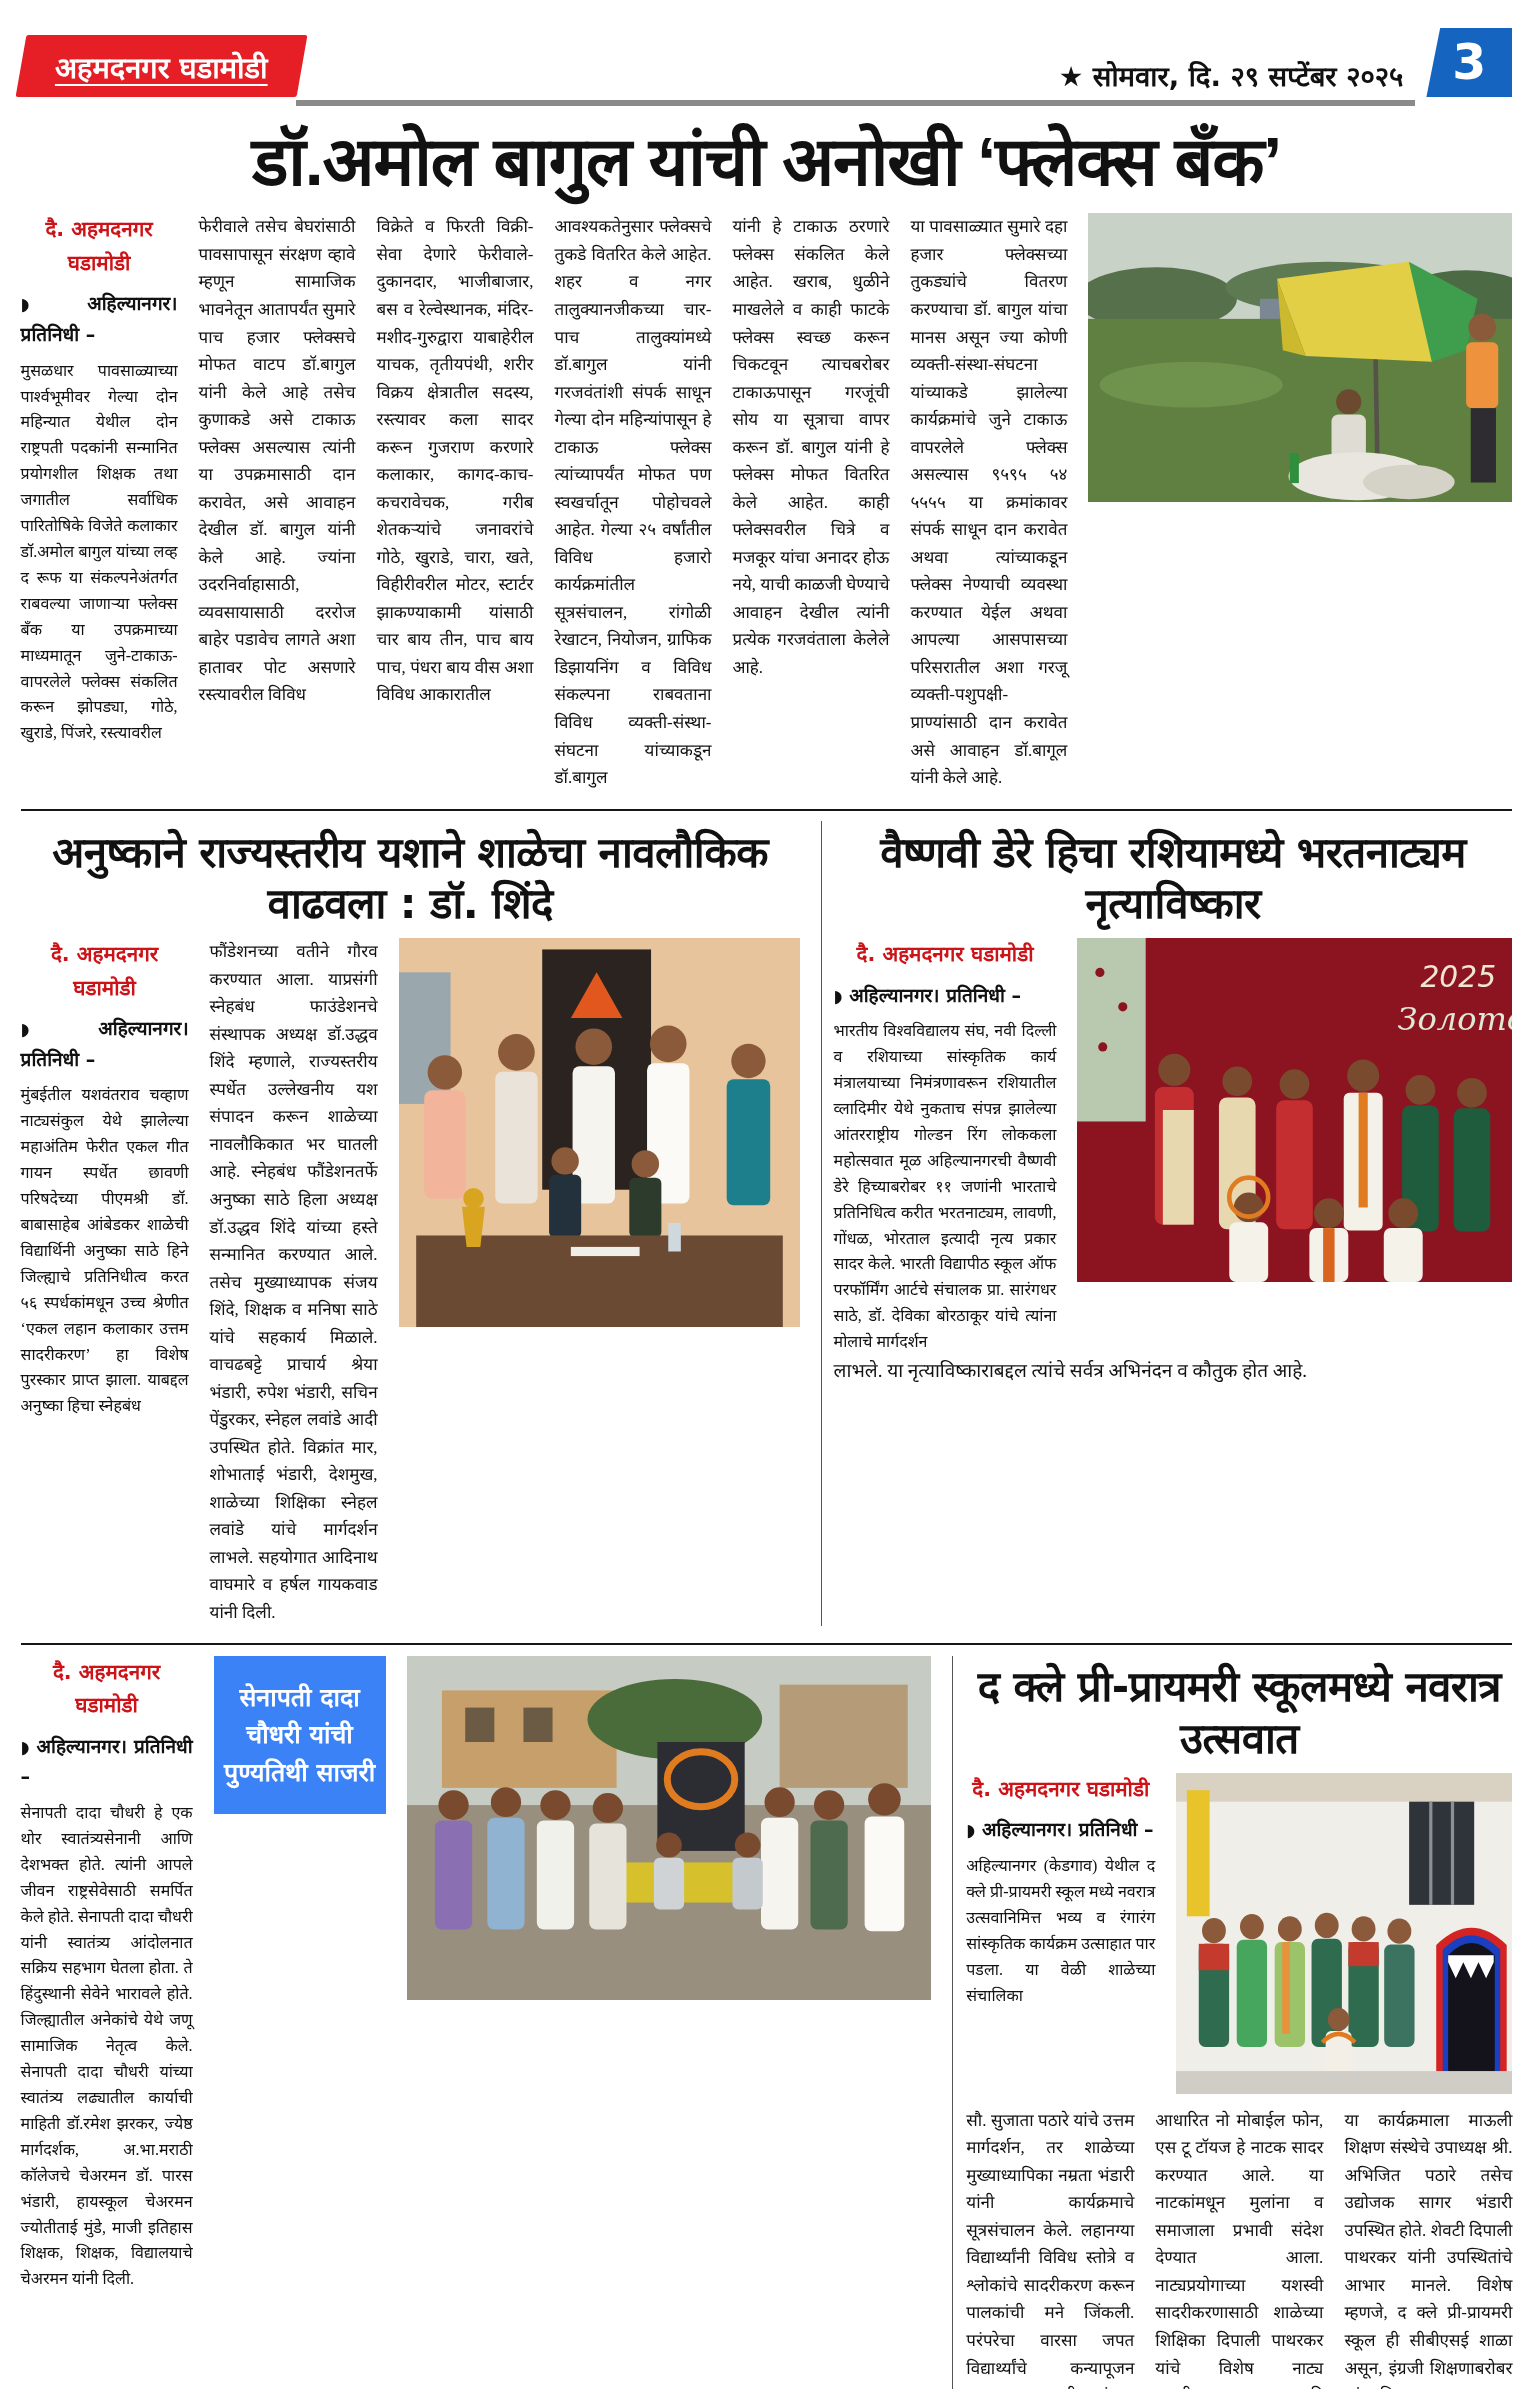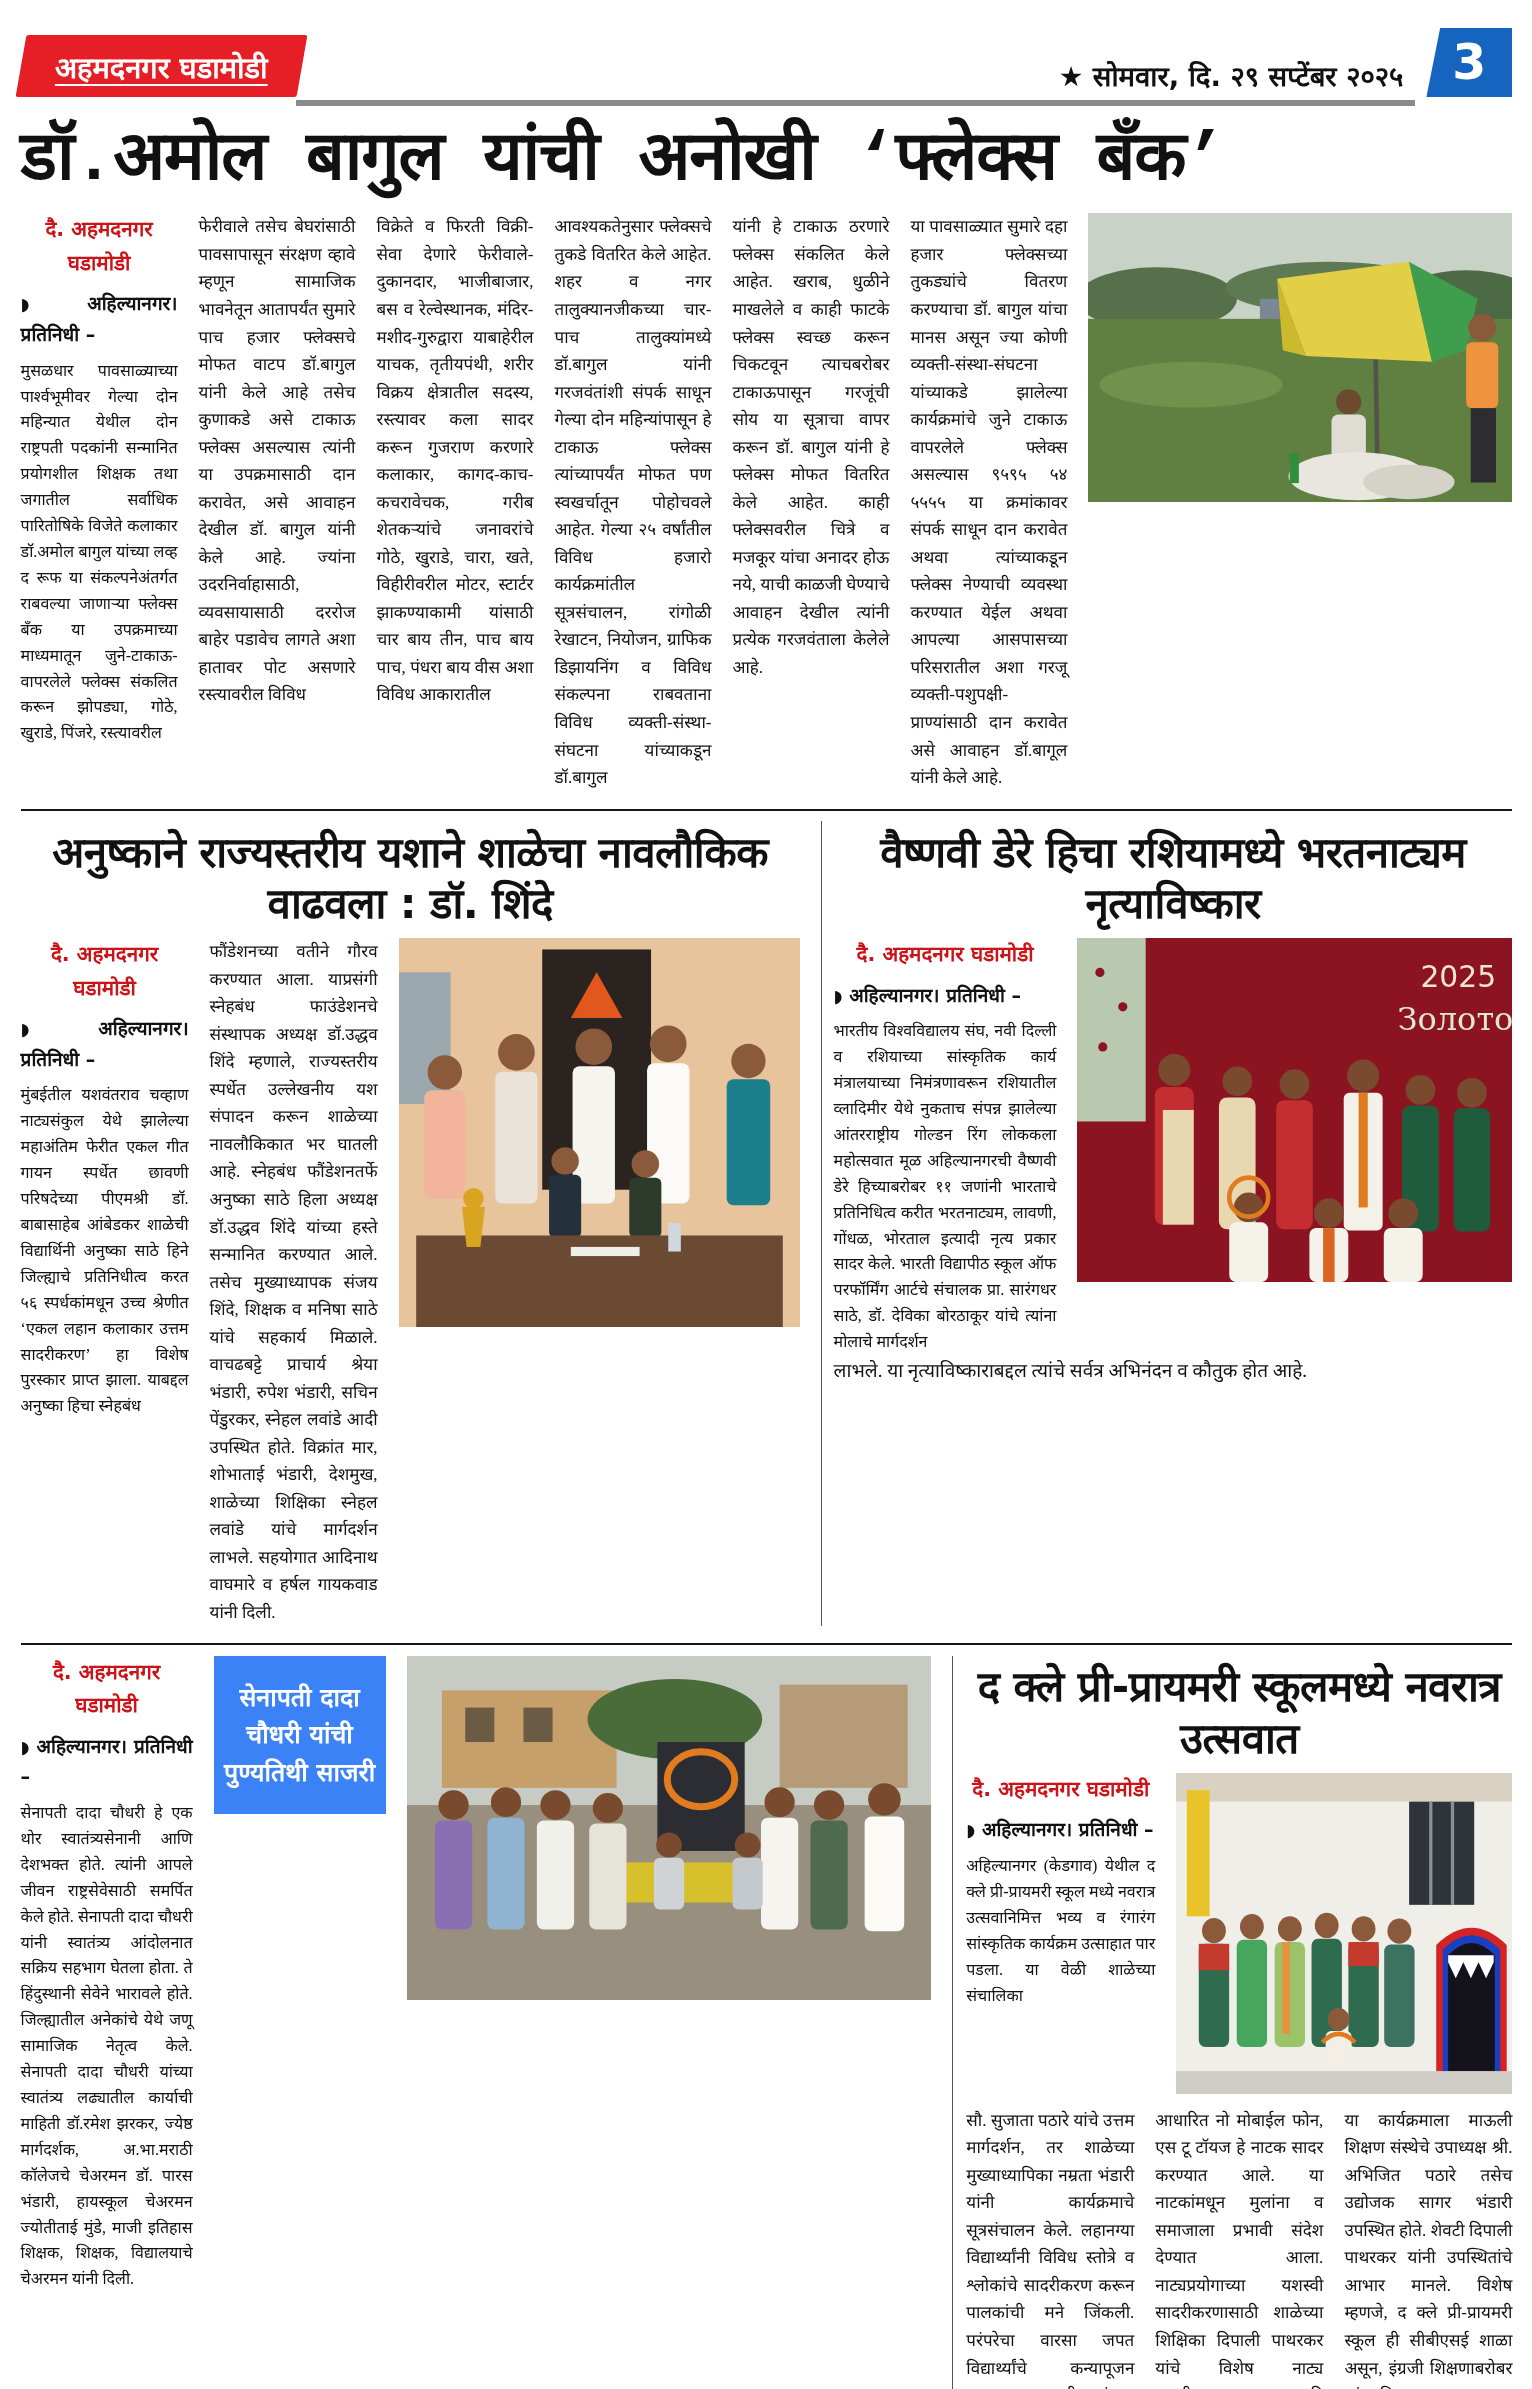--- a/index.html
+++ b/index.html
@@ -12,35 +12,35 @@
          font-weight:bold;font-size:29px;padding:11.5px 34px;transform:skewX(-10deg);
          border-radius:2.3px;}
   .brand span{display:inline-block;transform:skewX(10deg);text-decoration:underline;text-underline-offset:5.7px;}
   .hdr-spacer{flex:1;}
   .hdr-date{font-family:"DejaVu Sans",sans-serif;font-weight:bold;font-size:27.5px;margin:0 23px 3.4px 0;white-space:nowrap;}
   .pageno{background:#1565c0;color:#fff;font-family:"DejaVu Sans",sans-serif;font-weight:bold;
           font-size:49px;width:86px;height:69px;display:flex;align-items:center;justify-content:center;
           clip-path:polygon(16% 0,100% 0,100% 100%,0 100%);}
   .hdr-rule{height:5.2px;background:#8a8a8a;margin:3.4px 97px 15px 275px;}
   
-  .h1{font-family:Liberation Mono, monospace;font-weight:900;font-size:68px;line-height:1.18;
-      margin:3.4px 0 12.6px 0;letter-spacing:-1.1px;}
+  .h1{font-family:Liberation Sans, sans-serif;font-weight:900;font-size:68px;line-height:1.18;
+      text-align:center;margin:3.4px 0 12.6px 0;letter-spacing:-1.1px;}
   .h2{font-family:"DejaVu Sans",sans-serif;font-weight:900;font-size:42px;line-height:1.22;
       text-align:center;margin:5.7px 0 9.2px 0;letter-spacing:-0.6px;}
   .h2.left-big{font-size:40px;}
   .redbar{background:#d8232a;color:#fff;font-family:"DejaVu Sans",sans-serif;font-weight:bold;
           font-size:26px;text-align:center;padding:13.7px 9.2px;margin:2.3px 0 15px 0;}
   .byline{color:#cc1318;font-family:"DejaVu Sans",sans-serif;font-weight:bold;font-size:20.6px;
           text-align:center;margin:0 0 8px 0;}
   .dateline{font-family:"DejaVu Sans",sans-serif;font-weight:bold;font-size:19px;margin:0 0 8px 0;}
   .dl-b{color:#111;font-size:17px;}
   .body{display:flex;gap:21px;align-items:stretch;}
   .col{flex:1;font-size:17px;line-height:1.62;text-align:justify;margin:0;}
   .coltext{font-size:16px;line-height:1.62;text-align:justify;margin:0;}
-  .ph{background:#ec4899;overflow:hidden;}
+  .ph{background:#ec4899;overflow:hidden;font-style:italic;}
   .ph svg{display:block;width:100%;height:100%;}
   .rule{border:none;border-top:2.9px solid #161616;margin:17px 0 10.3px 0;}
   .vsep{border-left:1.7px solid #555;}
   .caption{font-size:19px;line-height:1.5;text-align:justify;margin-top:2px;}
   .purplebox{background:#3b82f6;color:#fff;font-family:"DejaVu Sans",sans-serif;font-weight:bold;
              font-size:25px;line-height:1.5;text-align:center;padding:23px 10.3px;margin-bottom:11.5px;}
 </style>
 </head>
 <body>
 

